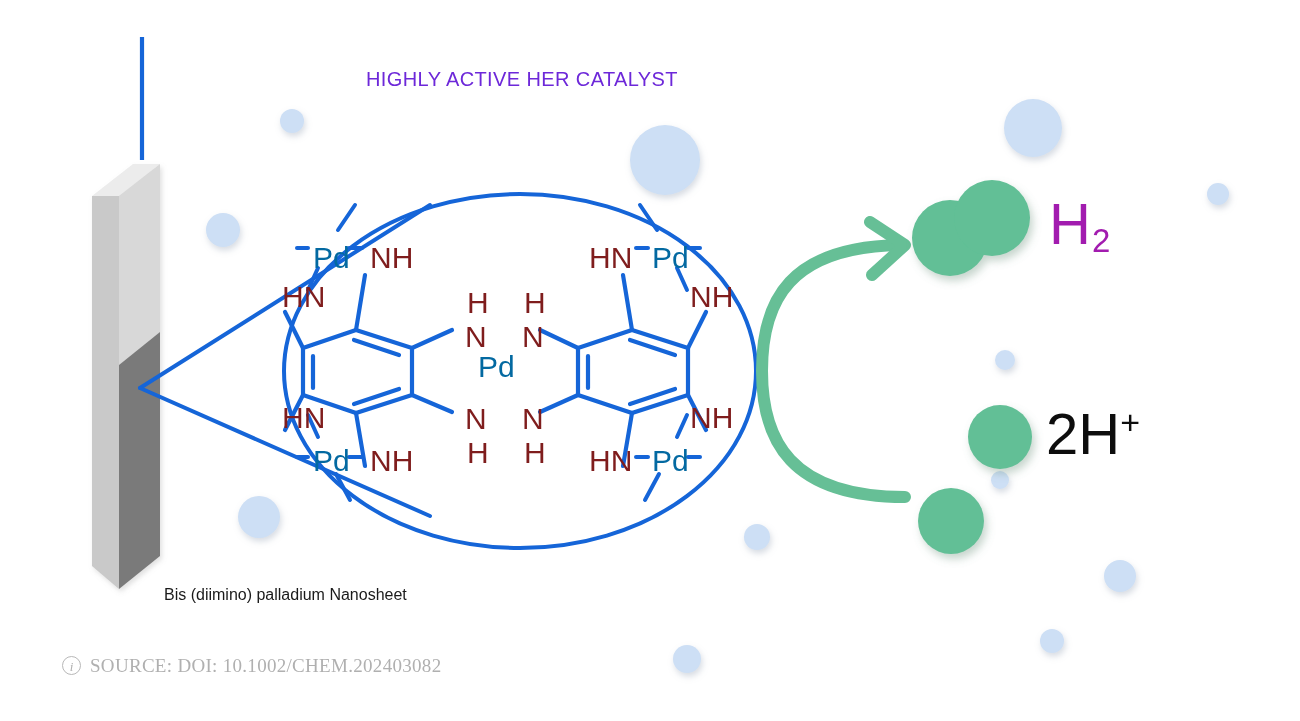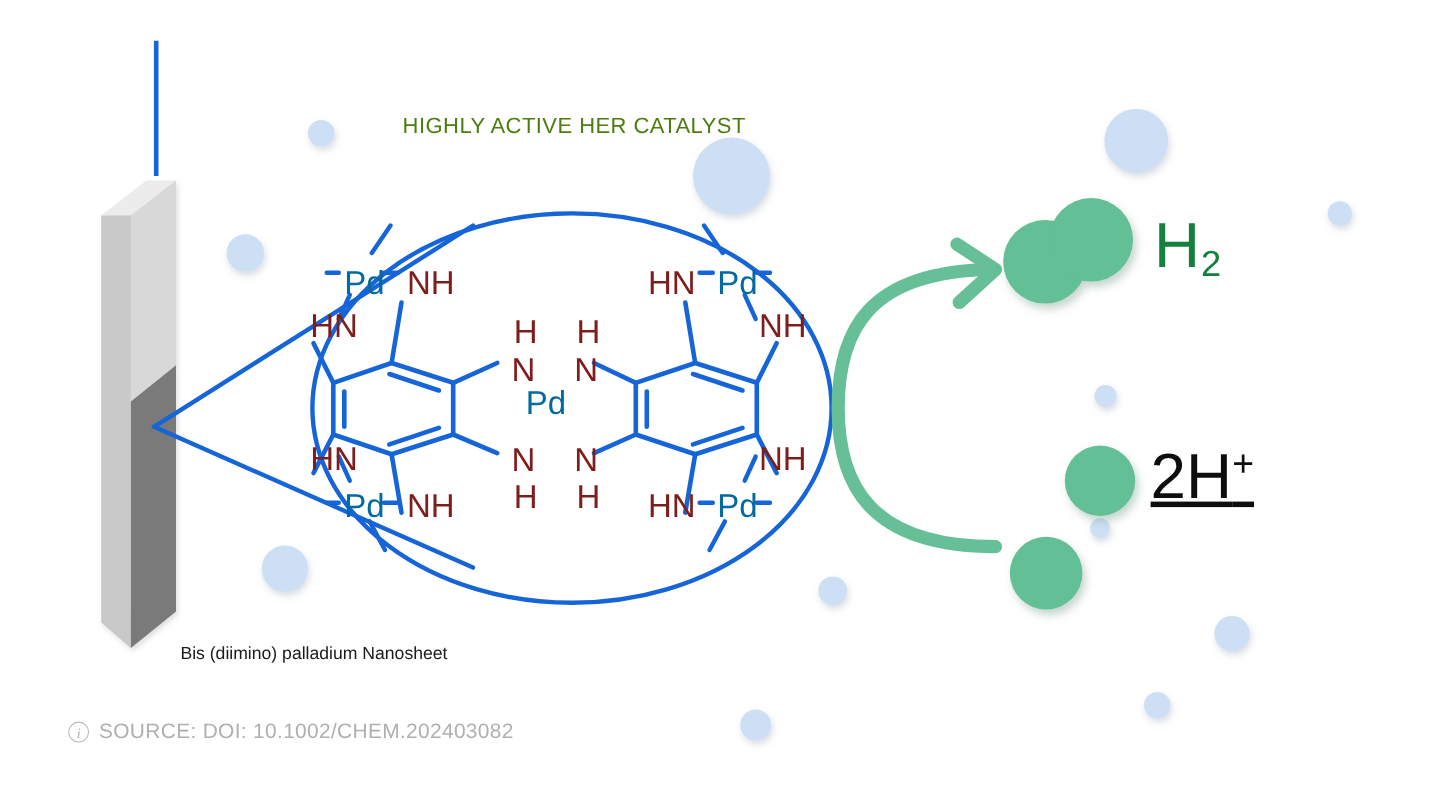--- a/index.html
+++ b/index.html
@@ -23,38 +23,37 @@
   }
   .title {
     position: absolute;
     left: 0;
     top: 68px;
     width: 1044px;
     text-align: center;
     font-family: "Liberation Sans", sans-serif;
     font-size: 20px;
     letter-spacing: 0.4px;
-    color: #4d7c0f;
-    white-space: pre;
-    margin-top: 36px;
+    color: #6d28d9;
+    white-space: pre;
   }
   .caption {
     position: absolute;
     left: 164px;
     top: 586px;
     font-family: "Liberation Sans", sans-serif;
     font-size: 16px;
     color: #1a1a1a;
     white-space: pre;
   }
   .source {
     position: absolute;
     left: 90px;
     top: 655px;
-    font-family: Liberation Sans, sans-serif;
+    font-family: Liberation Serif, serif;
     font-size: 19px;
     letter-spacing: 0.3px;
     color: #b0b0b0;
     white-space: pre;
   }
   .source-icon {
     position: absolute;
     left: 62px;
     top: 656px;
     width: 19px;
@@ -68,39 +67,38 @@
     line-height: 19px;
     text-align: center;
     box-sizing: border-box;
   }
   .label-h2 {
     position: absolute;
     left: 1049px;
     top: 190px;
     font-family: "Liberation Sans", sans-serif;
     font-size: 58px;
-    color: #15803d;
+    color: #a21caf;
     white-space: pre;
   }
   .label-h2 sub {
     font-size: 33px;
     vertical-align: baseline;
     position: relative;
     top: 8px;
     left: 1px;
   }
   .label-2h {
     position: absolute;
     left: 1046px;
     top: 400px;
     font-family: "Liberation Sans", sans-serif;
     font-size: 58px;
     color: #0d0d0d;
     white-space: pre;
-    text-decoration: underline;
   }
   .label-2h sup {
     font-size: 34px;
     vertical-align: baseline;
     position: relative;
     top: -20px;
     left: 0px;
   }
   .mol-text {
     position: absolute;

